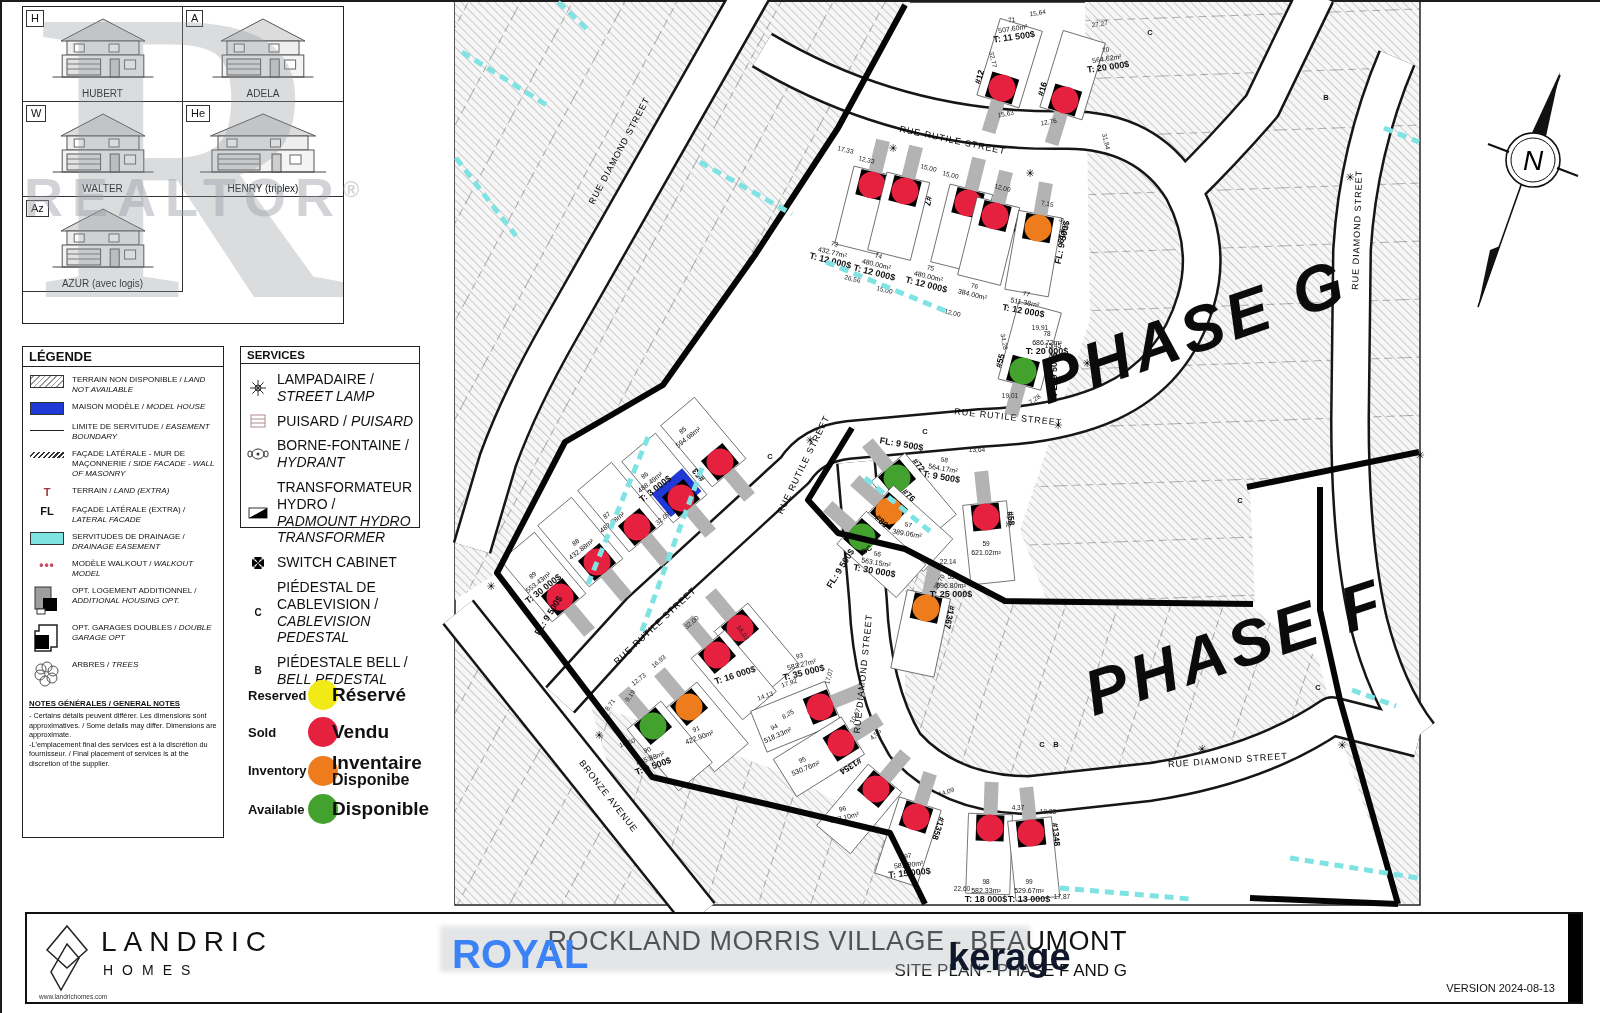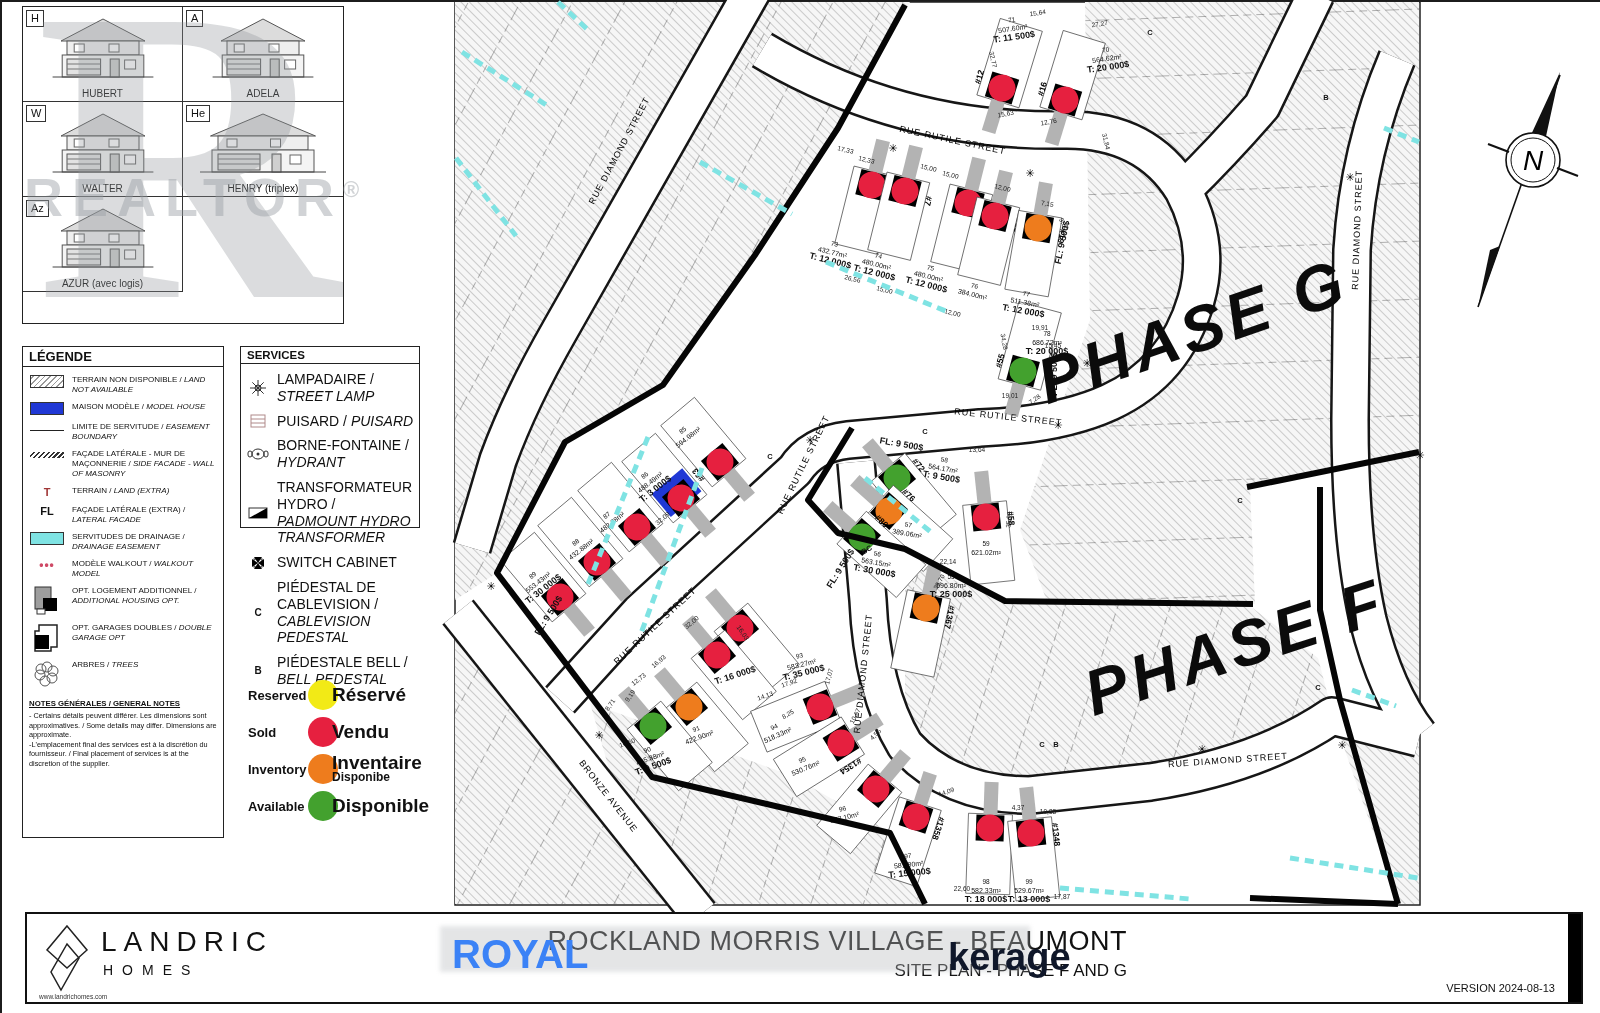--- a/index.html
+++ b/index.html
@@ -45,21 +45,21 @@
   .svc-row{display:flex;gap:7px;align-items:center;margin-bottom:8px;}
   .svc-sym{width:24px;flex:0 0 24px;display:flex;justify-content:center;font-weight:bold;font-size:10px;}
   .svc-txt{font-size:14px;line-height:1.2;}
   .svc-txt i{font-style:italic;}
 
   #status-legend{position:absolute;left:248px;top:680px;width:190px;z-index:10;}
   .st-row{display:flex;align-items:center;margin-bottom:7px;}
   .st-en{width:60px;font-size:13px;font-weight:bold;text-align:left;}
   .st-dot{width:30px;height:30px;border-radius:50%;flex:0 0 30px;margin-right:-6px;}
   .st-fr{font-size:19px;font-weight:bold;line-height:.95;}
-  .st-fr .fr2{font-size:12px;display:block;}
+  .st-fr .fr2{font-size:16px;display:block;}
 
   
   #site-map{position:absolute;left:0;top:0;z-index:1;pointer-events:none;}
   text{font-family:"Liberation Sans",sans-serif;}
   .phase-label{font-size:64px;font-weight:bold;font-style:italic;letter-spacing:5px;fill:#0b0b0b;}
 
   
   .wm{position:absolute;z-index:30;pointer-events:none;}
   #wm-r{left:36px;top:-86px;font-family:"Liberation Serif",serif;font-weight:bold;
         font-size:420px;color:#90959a;opacity:.32;}

